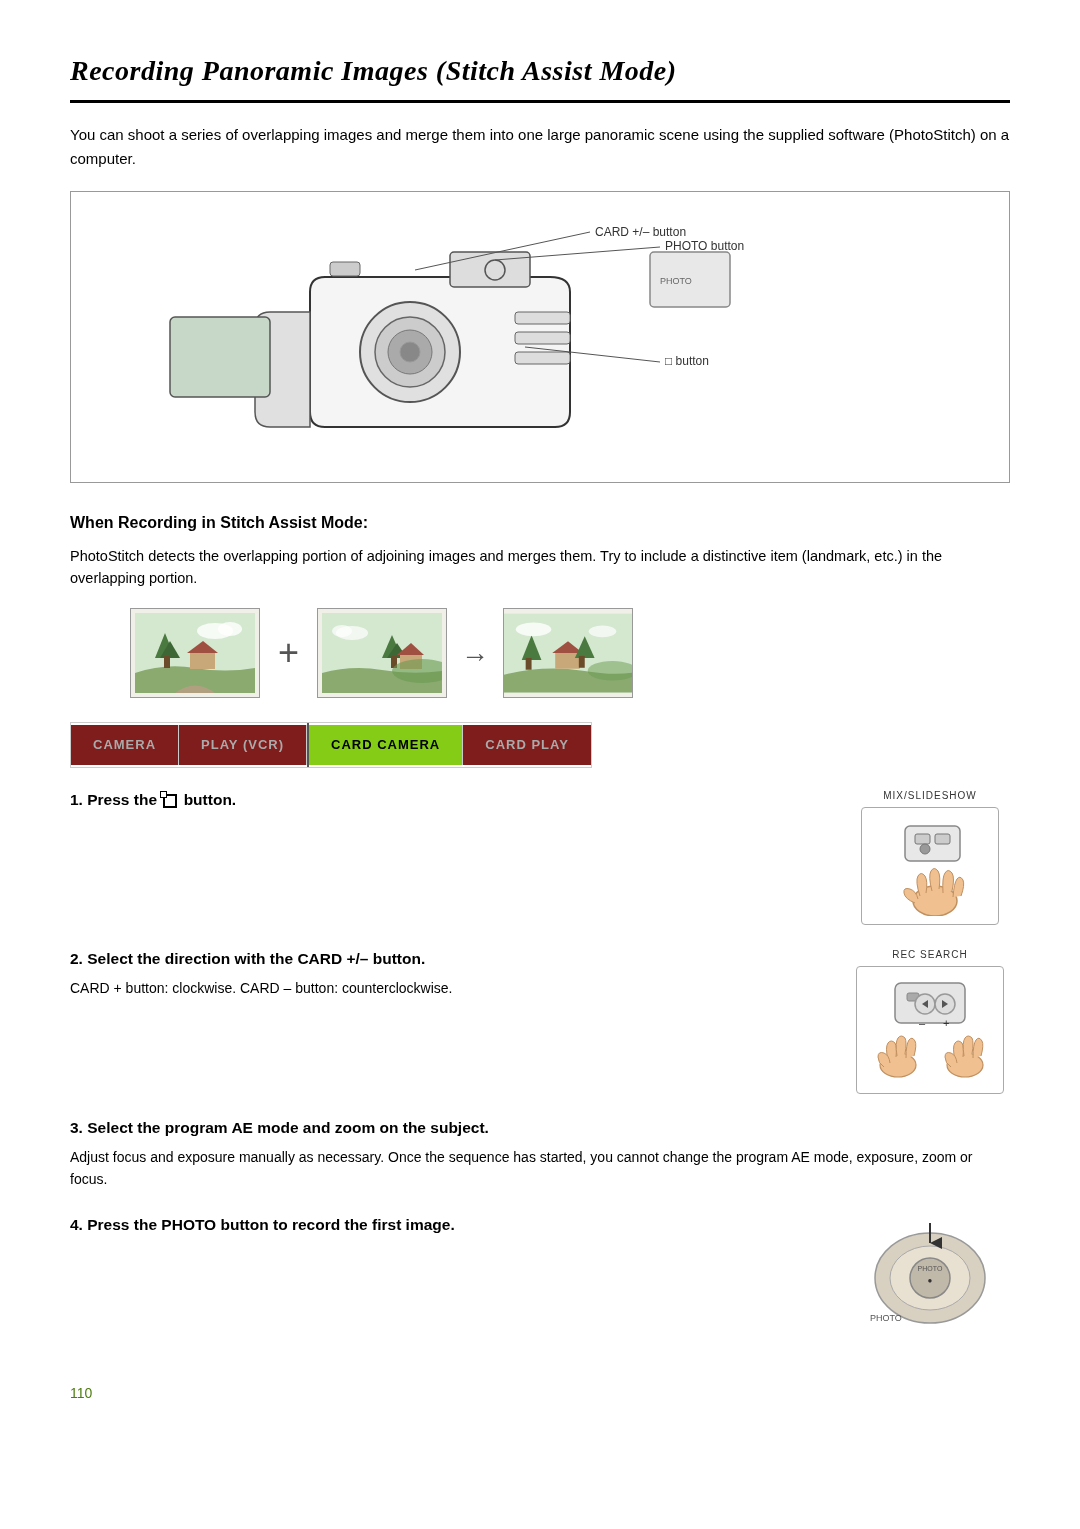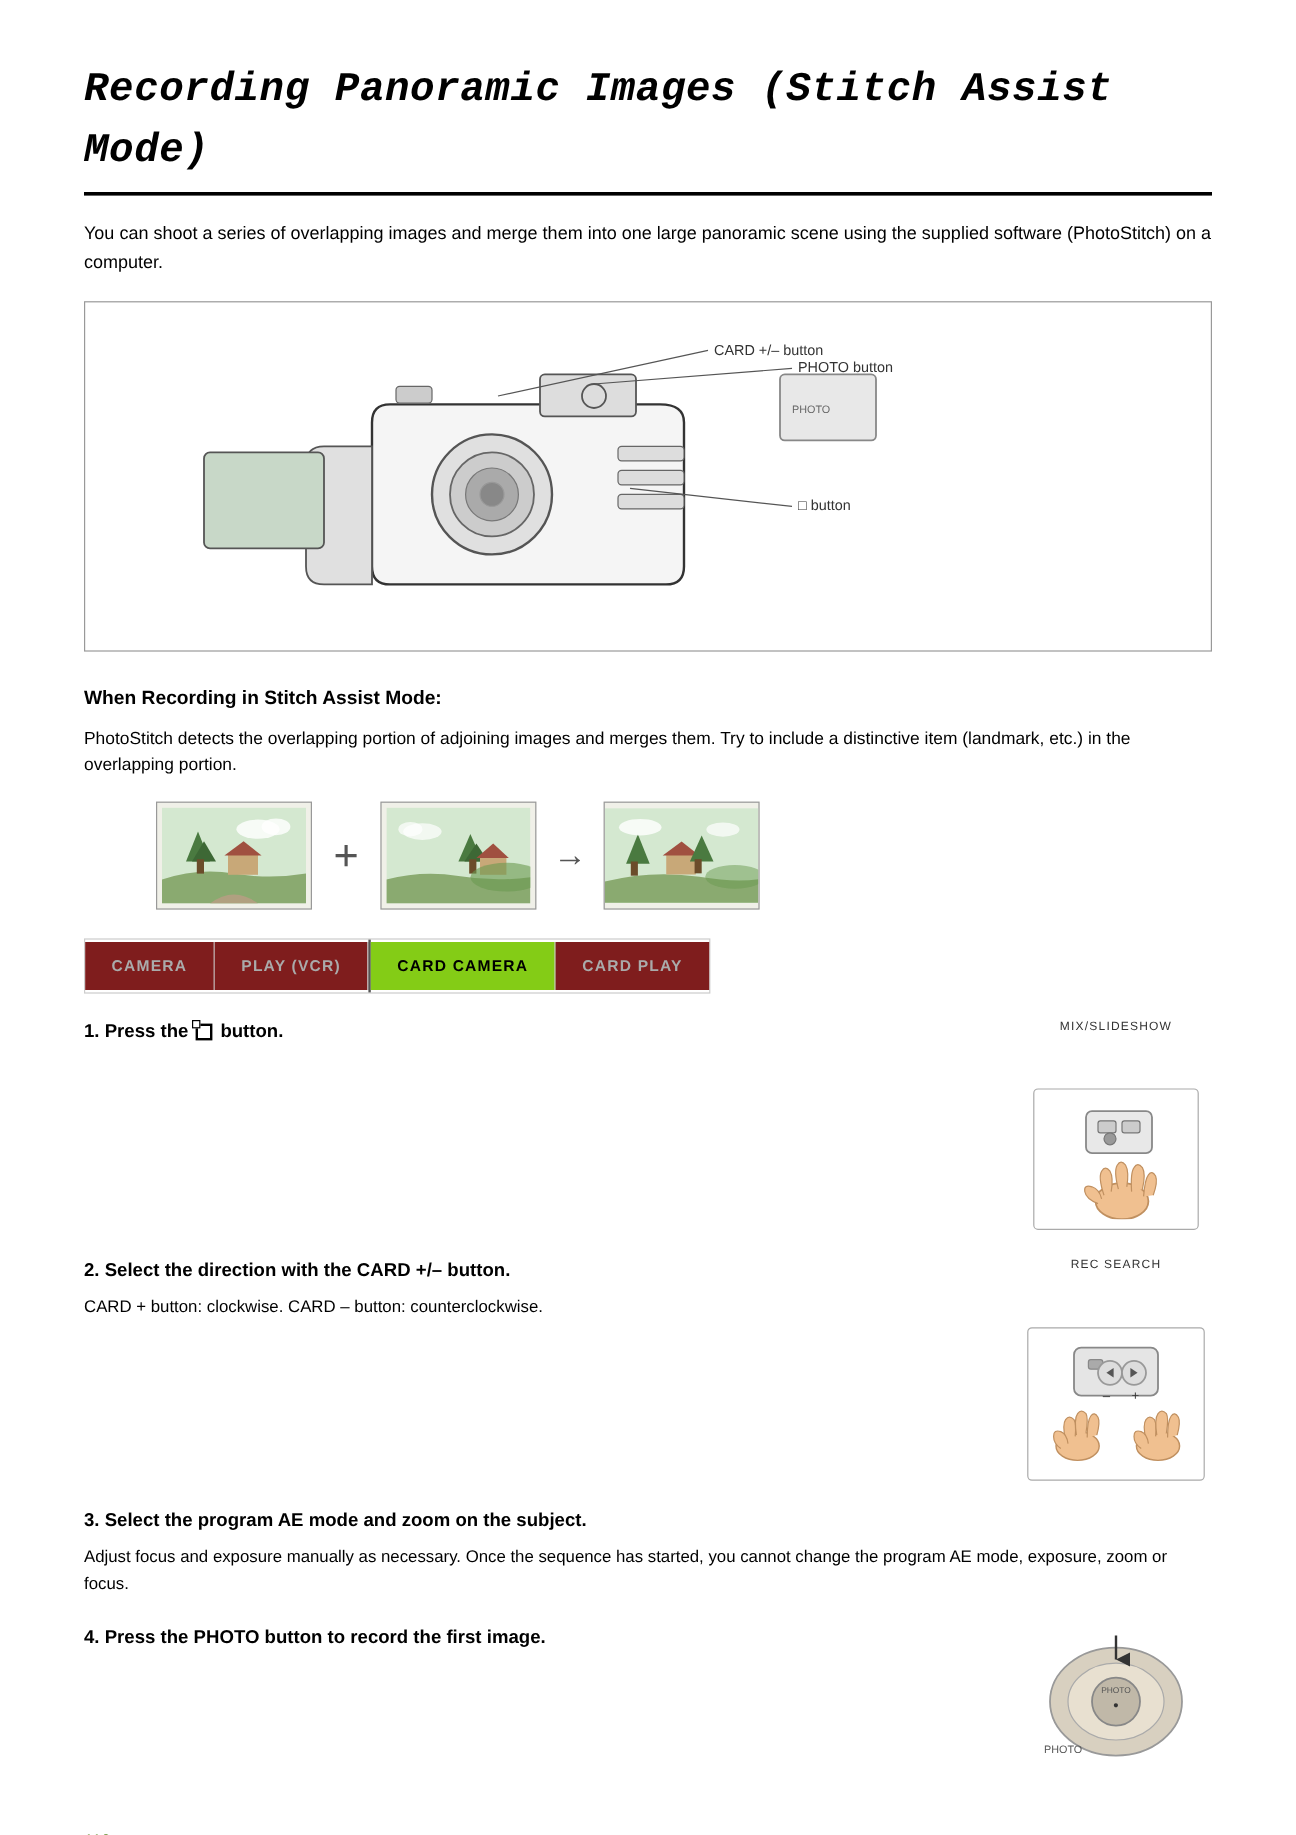--- a/index.html
+++ b/index.html
@@ -8,24 +8,24 @@
       background: #fff;
       color: #000;
       width: 1080px;
       min-height: 1529px;
       padding: 50px 70px 50px 70px;
       font-size: 15px;
       line-height: 1.5;
     }
 
     h1 {
-      font-family: Liberation Mono, monospace;
+      font-family: Liberation Serif, serif;
       font-style: italic;
       font-weight: bold;
-      font-size: 34px;
+      font-size: 28px;
       border-bottom: 3px solid #000;
       padding-bottom: 8px;
       margin-bottom: 20px;
       letter-spacing: 0.5px;
     }
 
     .intro-text {
       font-size: 15px;
       margin-bottom: 20px;
       line-height: 1.6;
@@ -157,21 +157,20 @@
     }
 
     .step-illustration {
       width: 160px;
       min-width: 160px;
       display: flex;
       flex-direction: column;
       align-items: center;
       justify-content: space-between;
       margin-left: 20px;
-      gap: 40px;
     }
 
     .illus-label {
       font-size: 10px;
       letter-spacing: 1px;
       color: #333;
       margin-bottom: 4px;
       text-align: center;
     }
 

